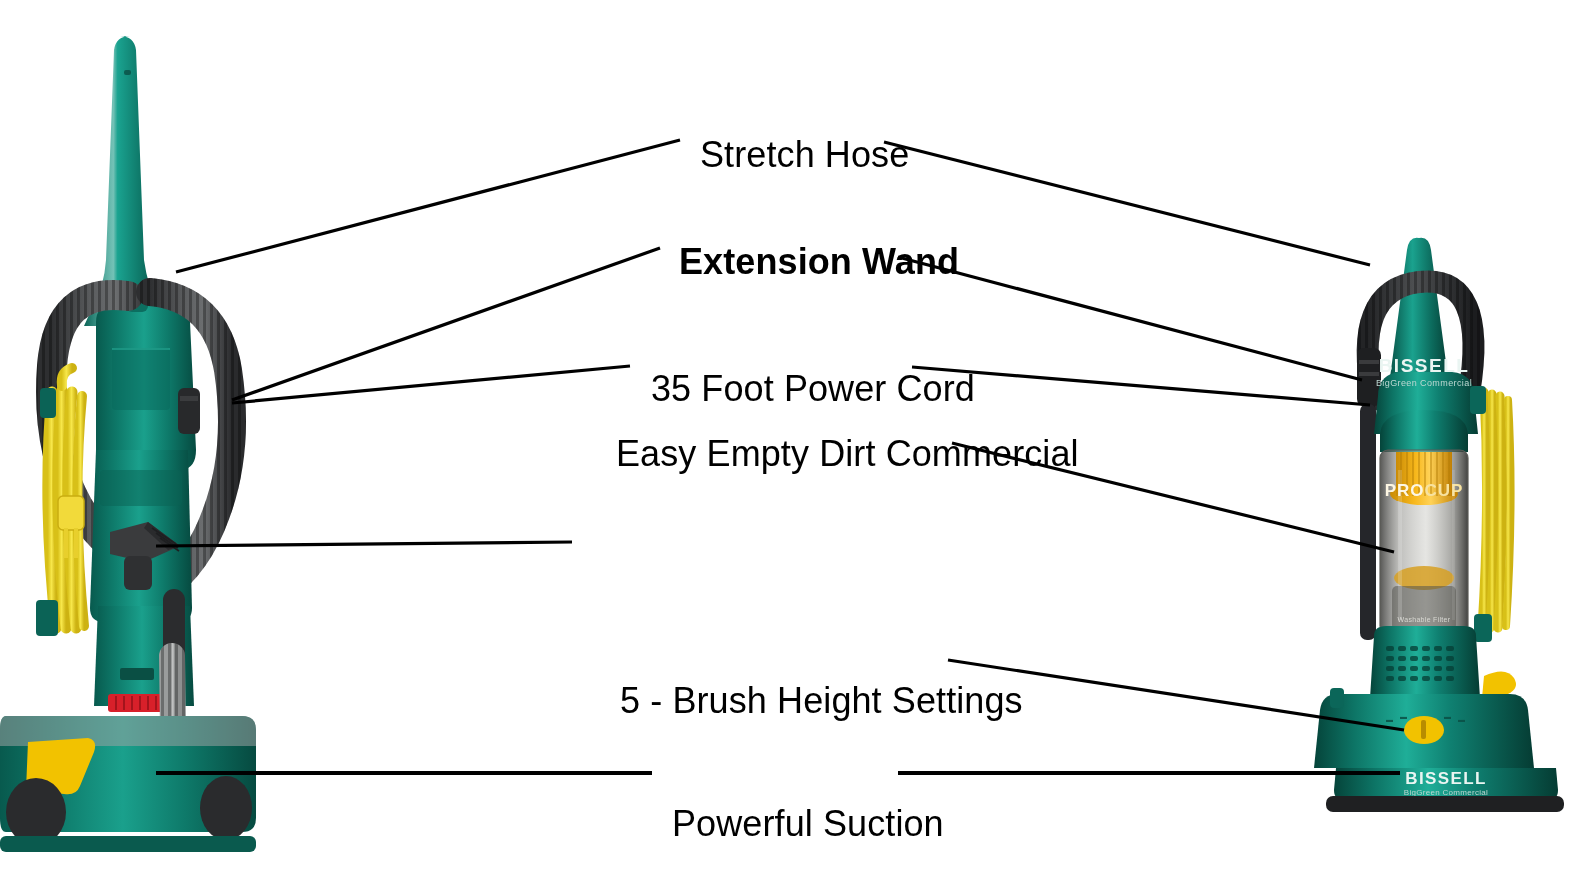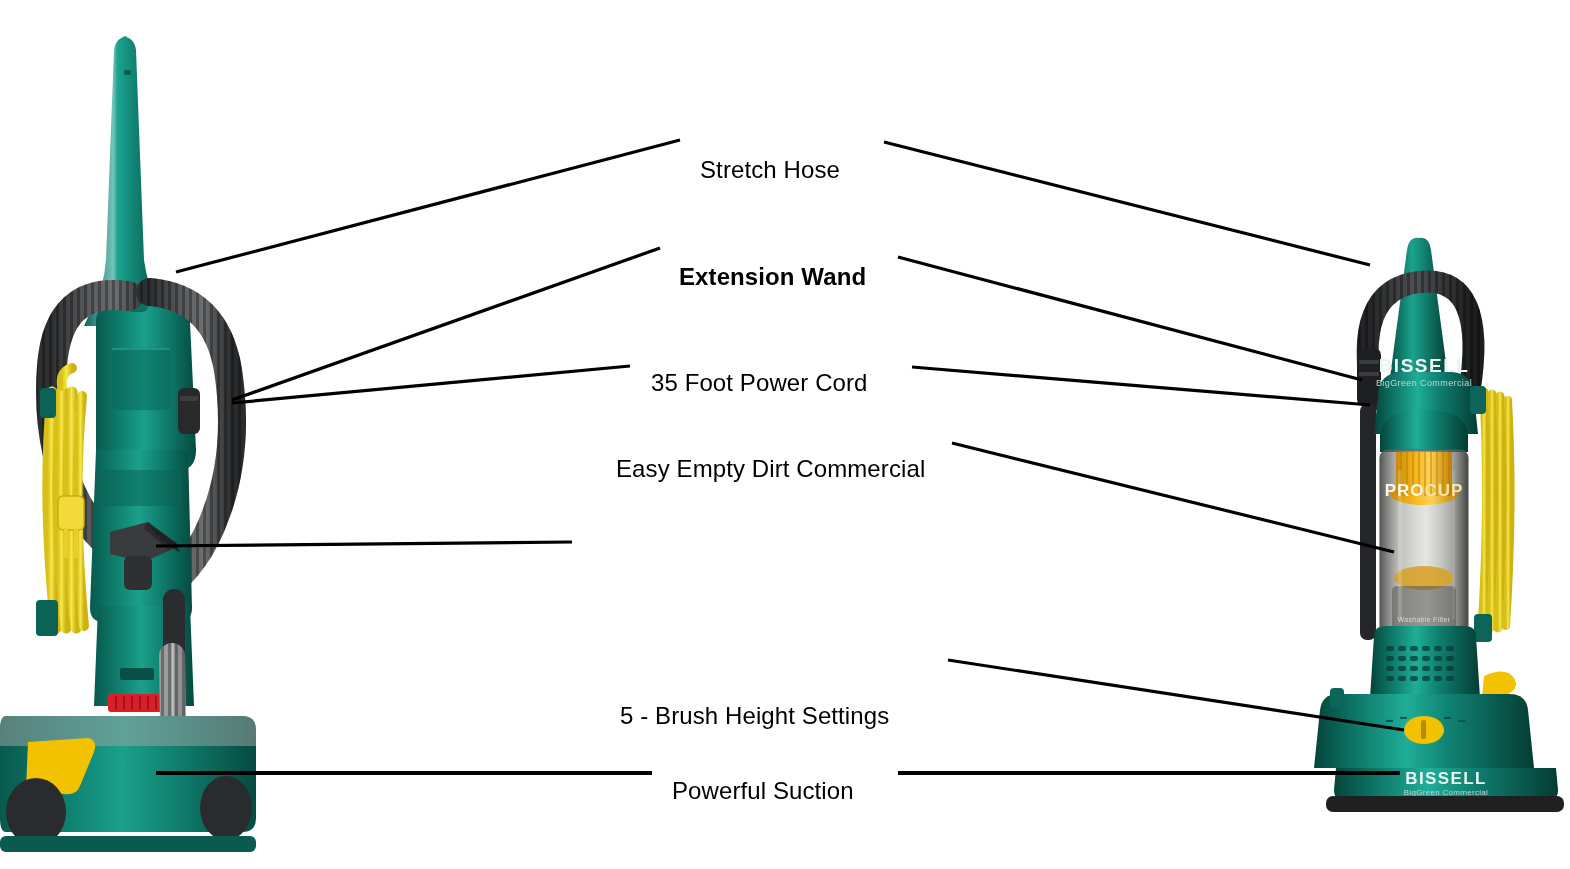--- a/index.html
+++ b/index.html
@@ -1,21 +1,21 @@
 <!DOCTYPE html>
 <html><head>
 <meta charset="utf-8">
 <style>
   html,body{margin:0;padding:0;background:#ffffff;}
   body{width:1570px;height:869px;overflow:hidden;font-family:"Liberation Sans",sans-serif;}
   #stage{position:relative;width:1570px;height:869px;background:#fff;}
 
   
-  .label{position:absolute;color:#000;font-size:24px;line-height:1.13;
-         white-space:pre;text-align:center;letter-spacing:.1px;margin-top:21px;}
+  .label{position:absolute;color:#000;font-size:36px;line-height:1.13;
+         white-space:pre;text-align:center;letter-spacing:.1px;}
   .label.multi{white-space:normal;}
 
   
   .layer{position:absolute;left:0;top:0;width:1570px;height:869px;}
   svg.layer{pointer-events:none;}
 
   
   .vac{position:absolute;}
 </style>
 </head>
@@ -282,22 +282,22 @@
 
       <line x1="156" y1="773" x2="652" y2="773" stroke-width="4"></line>
       <line x1="898" y1="773" x2="1400" y2="773" stroke-width="4"></line>
     </g>
   </svg>
 
   <div class="label" style="left:700px;top:135px;">Stretch Hose</div>
 
   <div class="label" style="left:679px;top:242px;font-weight:bold;">Extension Wand</div>
 
-  <div class="label" style="left:651px;top:348px;">35 Foot Power Cord</div>
+  <div class="label" style="left:651px;top:369px;">35 Foot Power Cord</div>
 
   <div class="label" style="left:616px;top:434px;">Easy Empty Dirt Commercial</div>
 
 
   <div class="label" style="left:620px;top:681px;">5 - Brush Height Settings</div>
 
-  <div class="label" style="left:672px;top:756px;text-align:right;">Powerful Suction</div>
+  <div class="label" style="left:672px;top:804px;text-align:right;">Powerful Suction</div>
 
 </div>
 
 </body></html>

